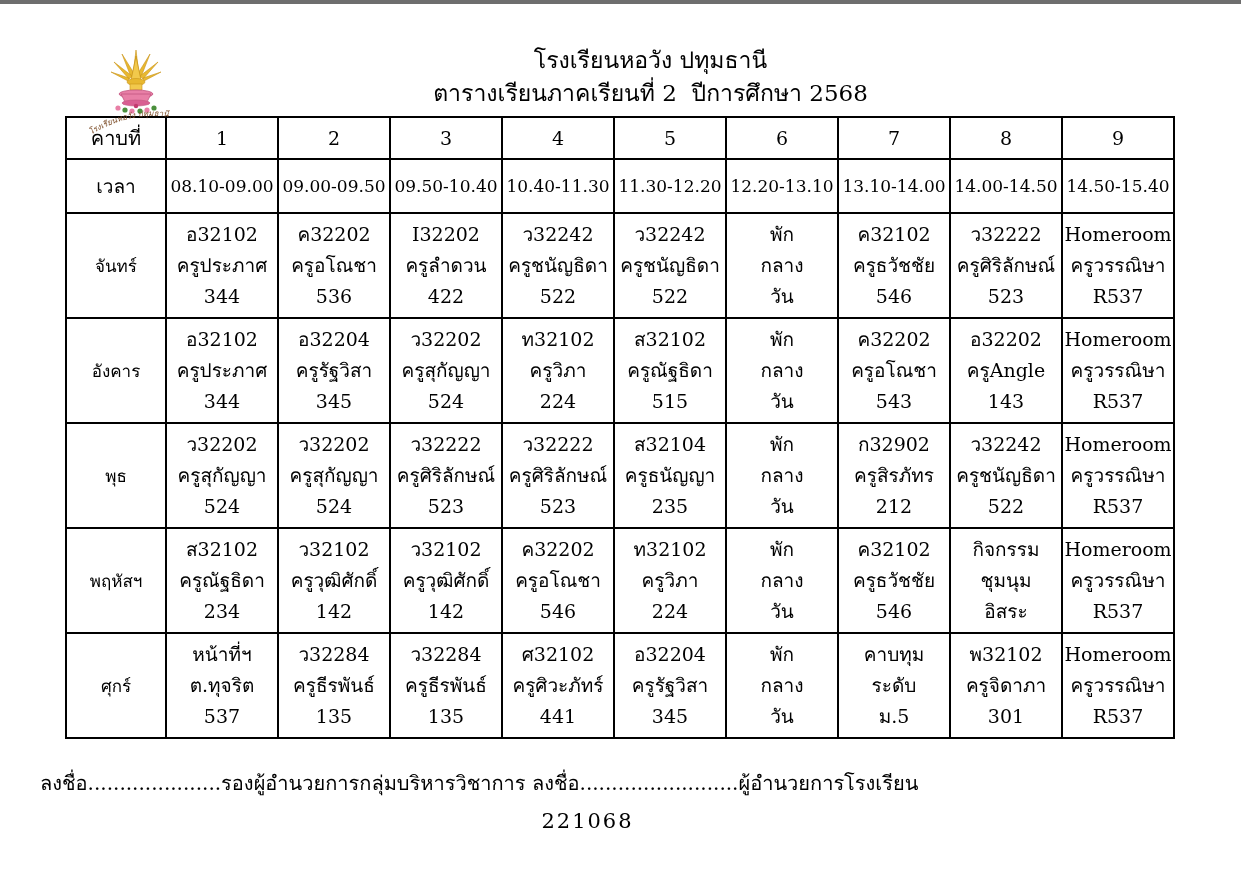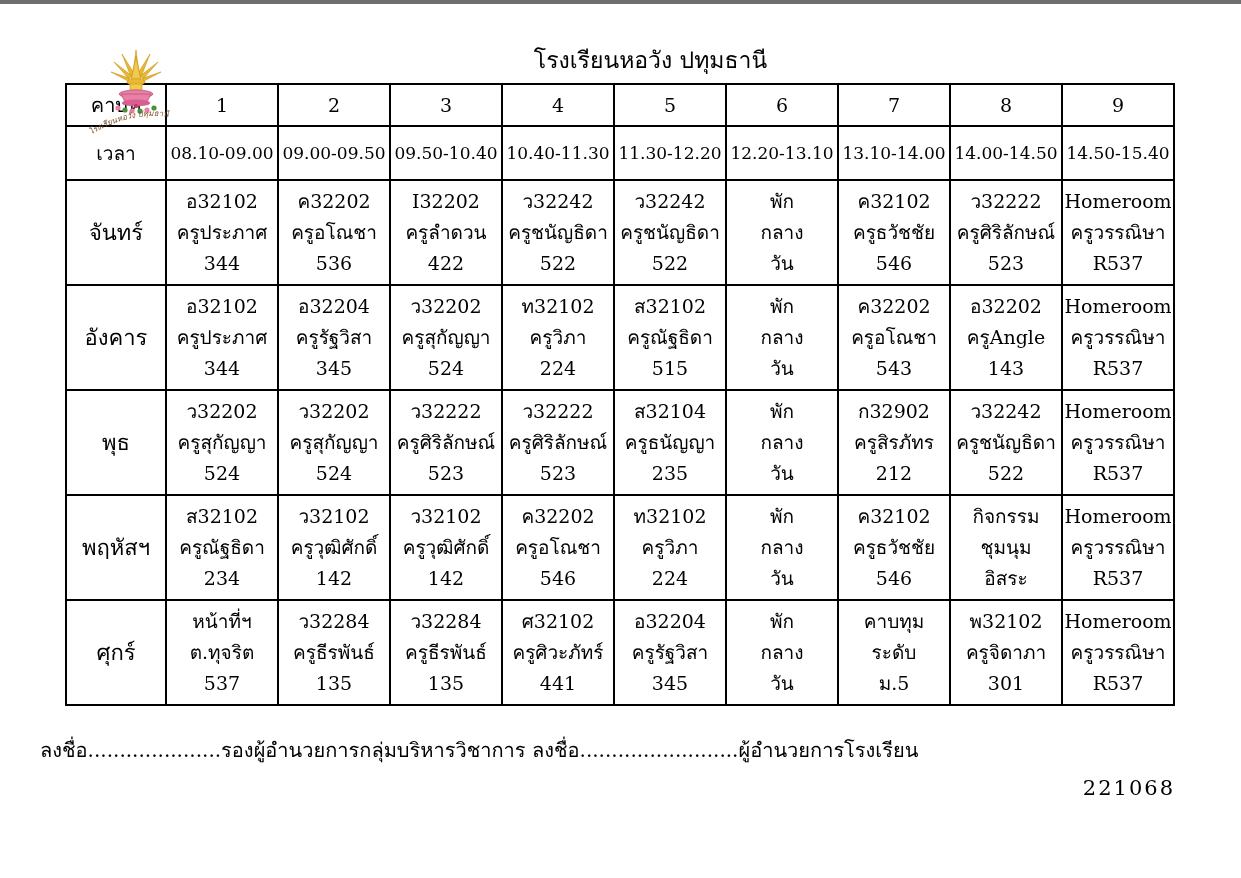--- a/index.html
+++ b/index.html
@@ -20,28 +20,28 @@
   table.tt td,table.tt th{
     border:2px solid #000;text-align:center;vertical-align:middle;
     padding:0 1px;font-weight:normal;overflow:hidden;
   }
   col.day-col{width:100px;}
   tr.hdr-periods{height:42px;font-size:19px;}
   tr.hdr-periods th:first-child{font-size:20px;}
   tr.hdr-times{height:54px;font-size:17px;}
   tr.hdr-times td:first-child{font-size:19px;}
   tr.day-row{height:105px;}
-  td.day-label{font-size:22px;font-weight:bold;margin-top:44px;}
+  td.day-label{font-size:17px;font-weight:bold;margin-top:44px;}
   td.slot{font-size:19px;}
   .cell-line{line-height:31px;white-space:nowrap;}
   .footer-sign{
     font-size:20px;margin-top:28px;padding-left:40px;white-space:pre;
   }
   .footer-code{
-    text-align:right;font-size:21px;margin-top:10px;padding-right:66px;letter-spacing:2px;
+    text-align:center;font-size:21px;margin-top:10px;padding-right:66px;letter-spacing:2px;
   }
 </style>
 </head>
 <body>
 
 <div class="top-rule"></div>
 
 <div class="header-wrap">
   <svg class="logo" viewBox="0 0 104 92" xmlns="http://www.w3.org/2000/svg">
 
@@ -76,20 +76,21 @@
     <defs>
         <path id="arc" d="M6 84 Q 52 62 98 78"></path>
       </defs>
     <text font-size="8" fill="#7a4a24" font-style="italic" transform="rotate(-6 52 78)">
       <textPath href="#arc">โรงเรียนหอวัง ปทุมธานี</textPath>
     </text>
   </svg>
 
   <div class="titles">
     <div class="t-line">โรงเรียนหอวัง ปทุมธานี</div>
+    <div class="t-line">ตารางเรียนภาคเรียนที่ 2  ปีการศึกษา 2568</div>
   </div>
 </div>
 
 <table class="tt" id="timetable">
   <colgroup id="tt-cols">
       <col class="day-col">
       <col>
       <col>
       <col>
       <col>

